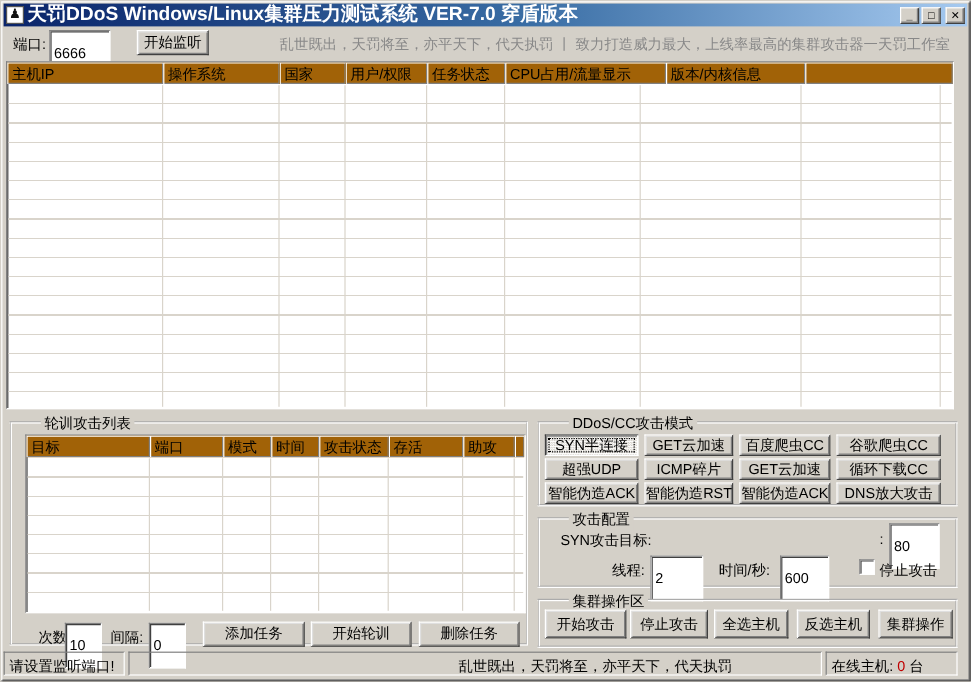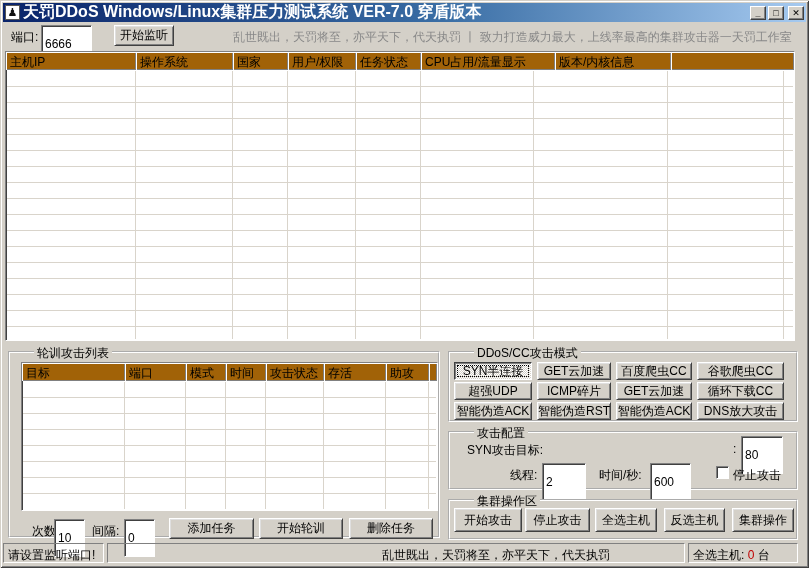--- a/index.html
+++ b/index.html
@@ -238,18 +238,18 @@
     <button class="btn" style="left:4px;top:7px;width:68px;height:24px;">开始攻击</button>
     <button class="btn" style="left:75px;top:7px;width:65px;height:24px;">停止攻击</button>
     <button class="btn" style="left:145px;top:7px;width:62px;height:24px;">全选主机</button>
     <button class="btn" style="left:214px;top:7px;width:61px;height:24px;">反选主机</button>
     <button class="btn" style="left:282px;top:7px;width:62px;height:24px;">集群操作</button>
   </div>
 
   <div class="statusbar">
     <div class="spanel" style="left:0px;width:101px;">请设置监听端口!</div>
     <div class="spanel" style="left:104px;width:578px;text-align:right;padding-right:74px;">乱世既出，天罚将至，亦平天下，代天执罚</div>
-    <div class="spanel" style="left:685px;width:110px;"><span>全选主机:</span>
+    <div class="spanel" style="left:685px;width:110px;"><span>在线主机:</span>
       <span class="red">0</span>
       <span>台</span></div>
   </div>
 
 </div>
 
 </body></html>

